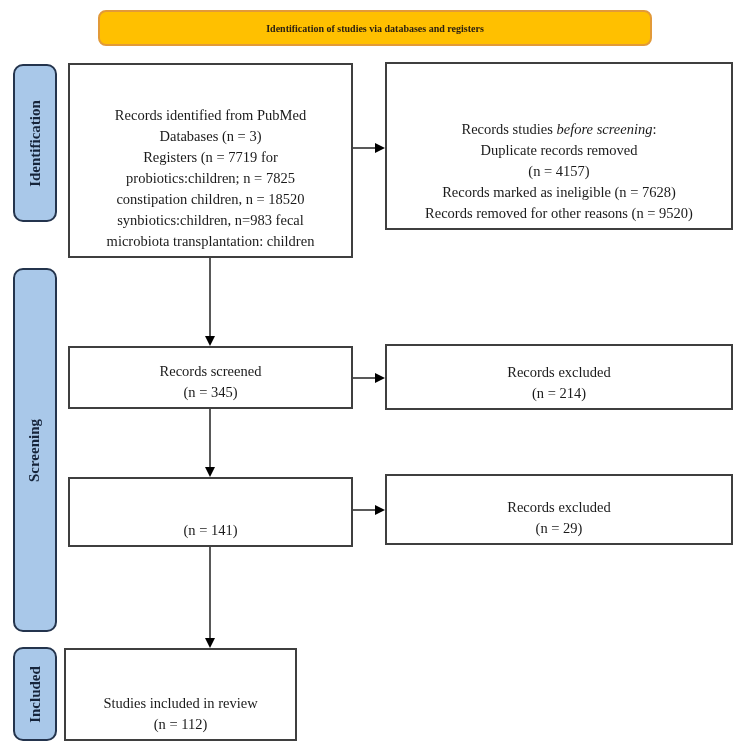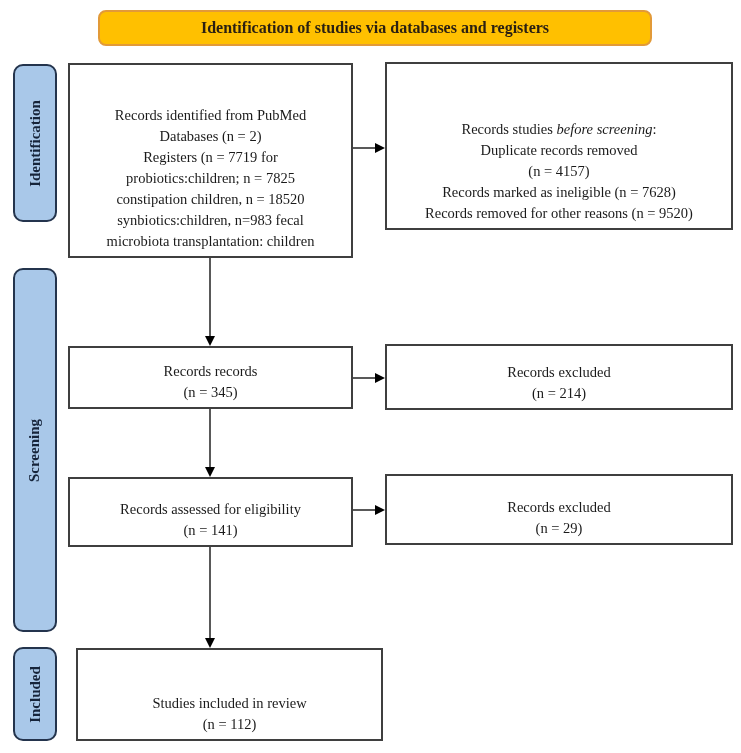--- a/index.html
+++ b/index.html
@@ -15,21 +15,21 @@
     --arrow-head:#000000;
   }
   *{box-sizing:border-box;margin:0;padding:0;}
   body{background:#ffffff;font-family:"Liberation Serif","DejaVu Serif",serif;}
   .canvas{position:relative;width:741px;height:753px;background:#ffffff;overflow:hidden;}
 
   .banner{
     position:absolute;left:98px;top:10px;width:554px;height:36px;
     background:var(--banner-fill);border:2px solid var(--banner-border);
     border-radius:8px;display:flex;align-items:center;justify-content:center;
-    font-weight:bold;font-size:16px;color:var(--banner-text);
+    font-weight:bold;font-size:10px;color:var(--banner-text);
   }
 
   .side{
     position:absolute;left:13px;width:44px;
     background:var(--sidebar-fill);border:2px solid var(--sidebar-border);
     border-radius:10px;display:flex;align-items:center;justify-content:center;
   }
   .side span{
     transform:rotate(-90deg);white-space:nowrap;
     font-weight:bold;font-size:15px;color:var(--sidebar-text);
@@ -43,21 +43,21 @@
     display:flex;flex-direction:column;align-items:center;justify-content:flex-end;
     text-align:center;font-size:14.5px;color:var(--box-text);line-height:1.45;
     padding:4px 10px;
   }
   .box-identified{left:68px;top:63px;width:285px;height:195px;}
   .box-removed{left:385px;top:62px;width:348px;height:168px;}
   .box-screened{left:68px;top:346px;width:285px;height:63px;}
   .box-excluded-1{left:385px;top:344px;width:348px;height:66px;}
   .box-assessed{left:68px;top:477px;width:285px;height:70px;}
   .box-excluded-2{left:385px;top:474px;width:348px;height:71px;}
-  .box-included{left:76px;top:648px;width:307px;height:93px;}
+  .box-included{left:64px;top:648px;width:233px;height:93px;}
   .italic{font-style:italic;margin-top:12px;}
 
   .hline{position:absolute;height:2px;background:var(--arrow-line);}
   .vline{position:absolute;width:2px;background:var(--arrow-line);}
   .head-right{
     position:absolute;width:0;height:0;
     border-top:5px solid transparent;border-bottom:5px solid transparent;
     border-left:10px solid var(--arrow-head);
   }
   .head-down{
@@ -80,48 +80,47 @@
   </div>
   <div class="side side-screening">
     <span>Screening</span>
   </div>
   <div class="side side-included">
     <span>Included</span>
   </div>
 
   <div class="pbox box-identified">
     <div>Records identified from  PubMed</div>
-    <div>Databases (n = 2)</div>
+    <div>Databases (n = 3)</div>
     <div>Registers (n = 7719 for</div>
     <div>probiotics:children; n = 7825</div>
     <div>constipation children, n = 18520</div>
     <div>synbiotics:children, n=983 fecal</div>
     <div>microbiota transplantation: children</div>
   </div>
 
   <div class="pbox box-removed">
     <div><span>Records studies </span><span class="italic">before screening</span><span>:</span></div>
     <div>Duplicate records removed</div>
     <div>(n = 4157)</div>
     <div>Records marked as ineligible (n = 7628)</div>
     <div>Records removed for other reasons (n = 9520)</div>
   </div>
 
   <div class="pbox box-screened">
-    <div>Records records</div>
+    <div>Records screened</div>
     <div>(n = 345)</div>
   </div>
 
   <div class="pbox box-excluded-1">
     <div>Records excluded</div>
     <div>(n = 214)</div>
   </div>
 
   <div class="pbox box-assessed">
-    <div>Records assessed for eligibility</div>
     <div>(n = 141)</div>
   </div>
 
   <div class="pbox box-excluded-2">
     <div>Records excluded</div>
     <div>(n = 29)</div>
   </div>
 
   <div class="pbox box-included">
     <div>Studies included in review</div>

